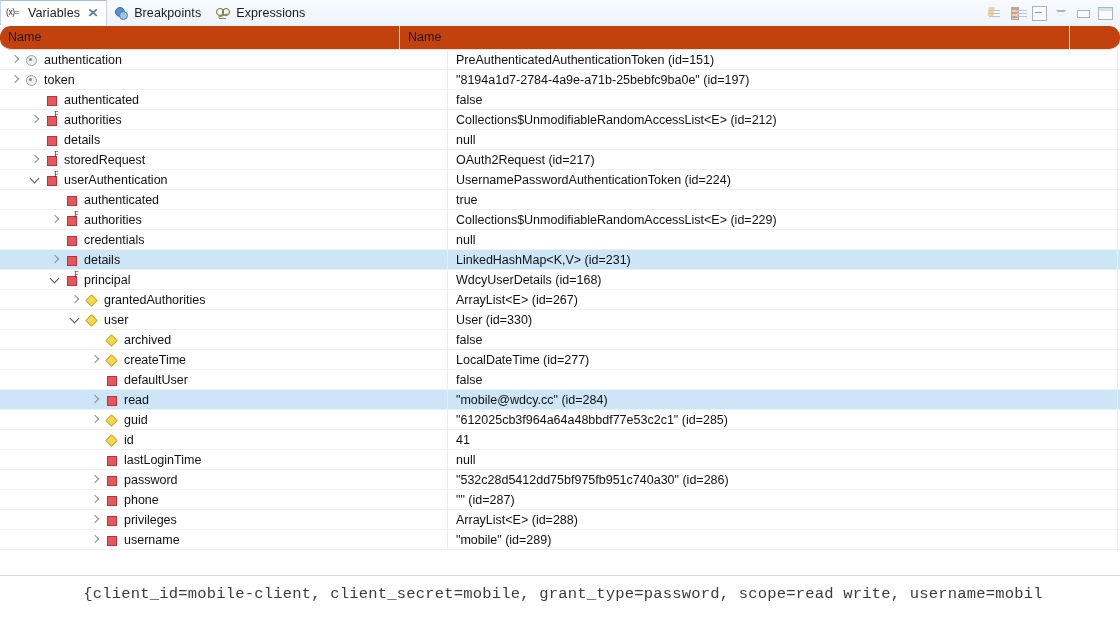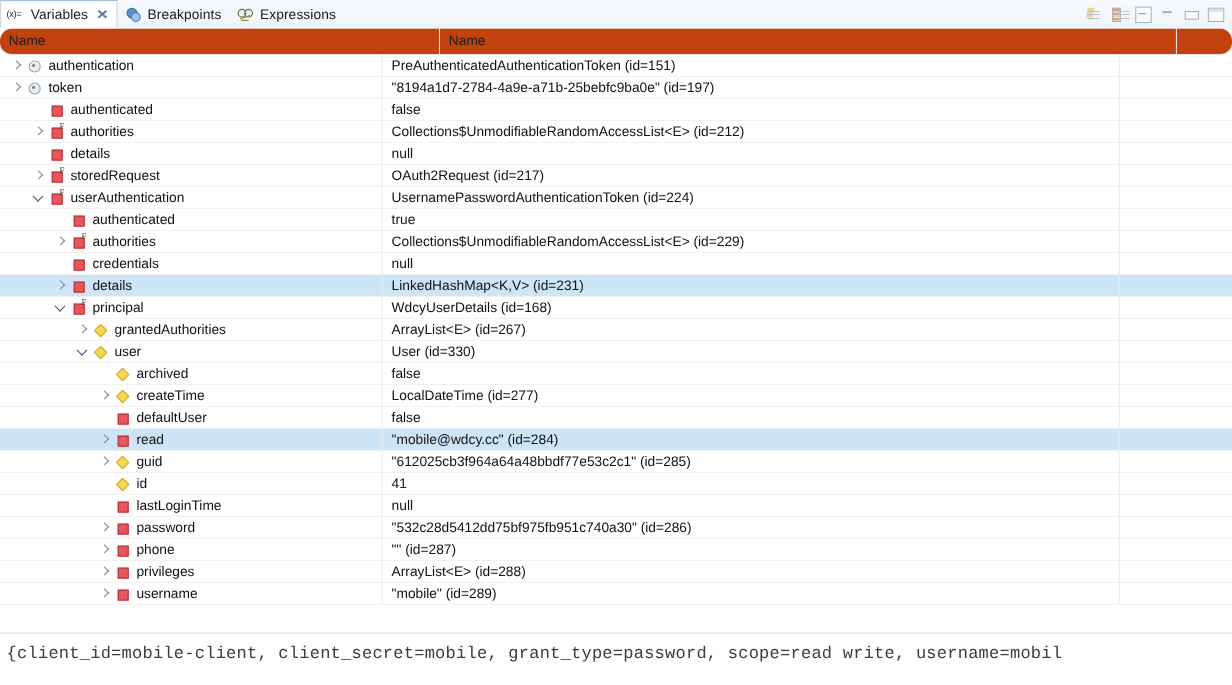--- a/index.html
+++ b/index.html
@@ -192,21 +192,21 @@
   .row {
     display: flex;
     height: 20px;
     align-items: center;
     border-bottom: 1px solid #f0f0f0;
     box-sizing: border-box;
     cursor: default;
   }
   .row.sel { background: #cde6f7; }
   .row .cell-name {
-    width: 348px;
+    width: 448px;
     box-sizing: border-box;
     display: flex;
     align-items: center;
     height: 100%;
     border-right: 1px solid #ececec;
     overflow: hidden;
     white-space: nowrap;
   }
   .row .cell-value {
     width: 670px;
@@ -302,20 +302,21 @@
   }
 
   
   .detail {
     position: absolute;
     left: 0; right: 0; top: 575px;
     height: 48px;
     background: #ffffff;
     border-top: 1px solid #d9d9d9;
     box-sizing: border-box;
+    text-align: center;
   }
   .detail-text {
     font-family: "Liberation Mono", monospace;
     font-size: 15.5px;
     color: #3c3c3c;
     line-height: 20px;
     padding: 8px 0 0 6px;
     white-space: nowrap;
     overflow: hidden;
     letter-spacing: .2px;

